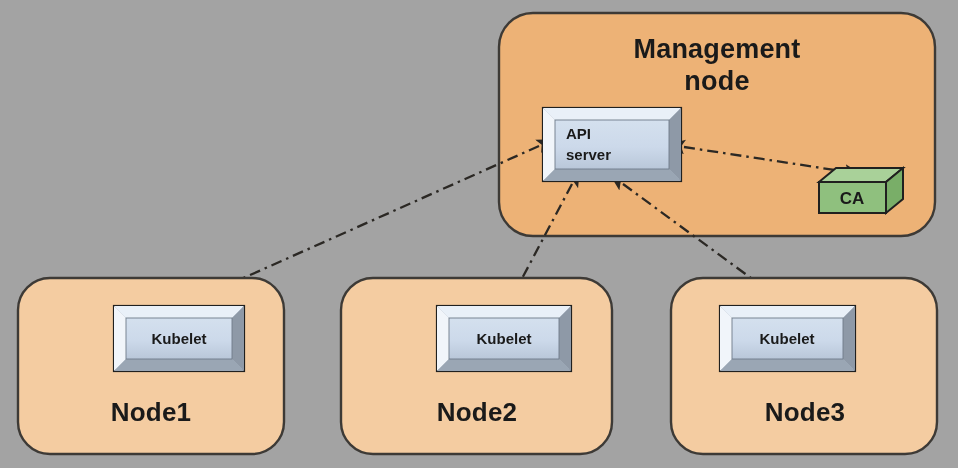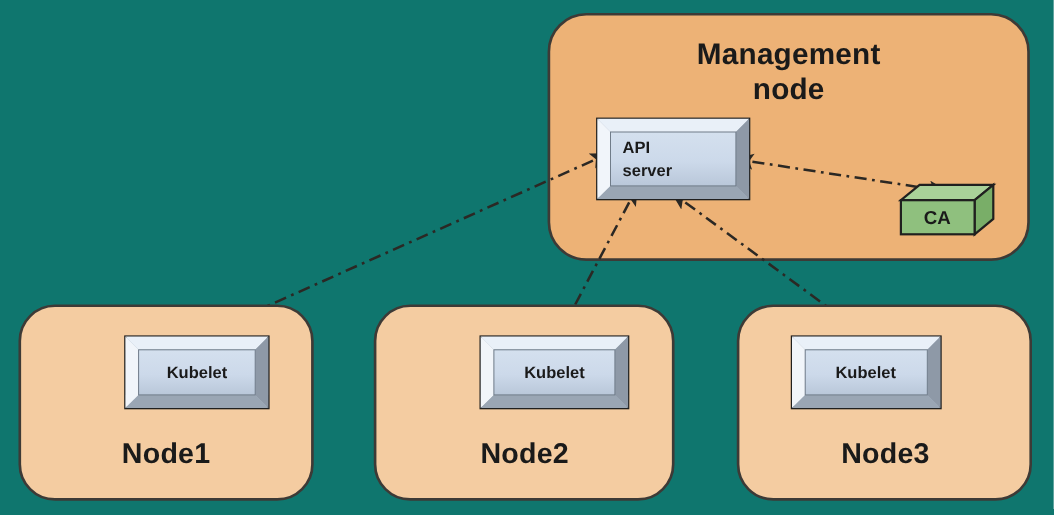--- a/index.html
+++ b/index.html
@@ -8,21 +8,21 @@
     padding: 0;
     background: #ffffff;
   }
   body {
     font-family: "Liberation Sans", sans-serif;
   }
   #diagram-root {
     position: relative;
     width: 958px;
     height: 468px;
-    background: #0f766e;
+    background: #a3a3a3;
     overflow: hidden;
   }
   #diagram-svg {
     position: absolute;
     left: 0;
     top: 0;
     width: 958px;
     height: 468px;
     display: block;
   }

